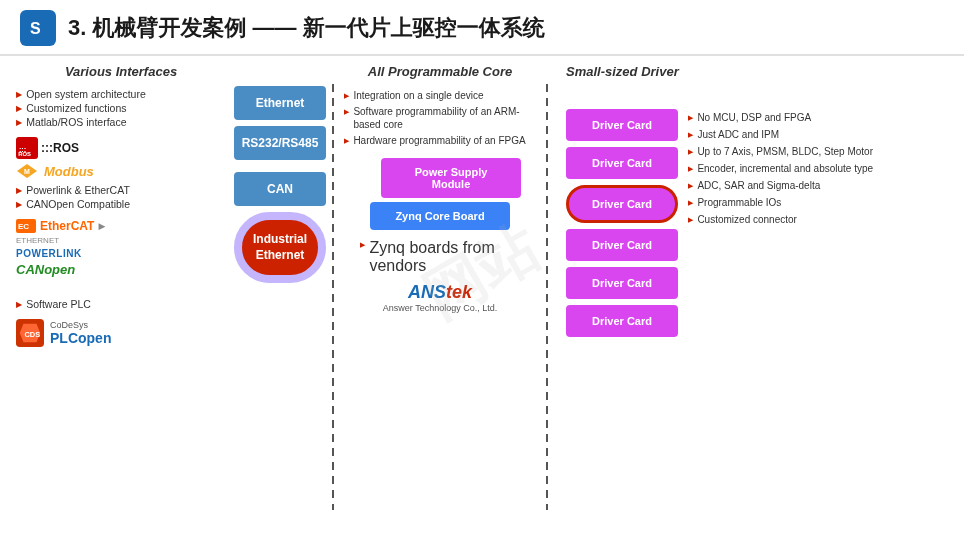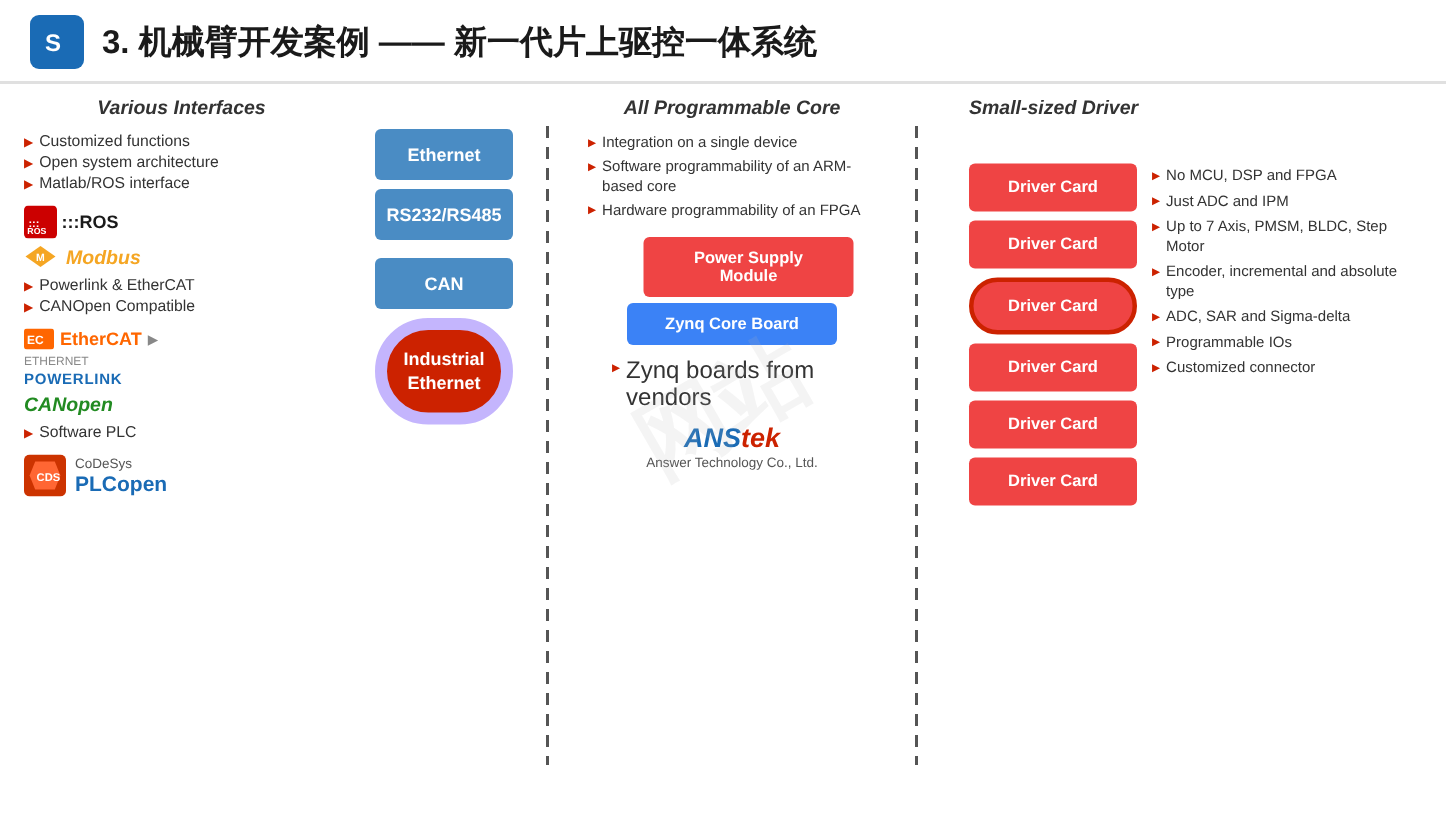--- a/index.html
+++ b/index.html
@@ -38,21 +38,21 @@
       font-size: 22px;
       font-weight: bold;
       color: #1a1a1a;
     }
 
     
     .main {
       display: flex;
       padding: 8px 16px;
       height: calc(544px - 62px);
-      gap: 16px;
+      gap: 0;
     }
 
     
     .col-left {
       width: 210px;
       flex-shrink: 0;
     }
     .col-title {
       font-size: 13px;
       font-style: italic;
@@ -127,21 +127,21 @@
       letter-spacing: 0.5px;
     }
     .canopen-logo {
       font-size: 13px;
       font-style: italic;
       color: #228B22;
       font-weight: bold;
     }
 
     .software-plc {
-      margin-top: 4px;
+      margin-top: 20px;
     }
     .codesys-wrap {
       display: flex;
       align-items: center;
       gap: 6px;
       margin-top: 3px;
     }
     .codesys-icon {
       width: 28px;
       height: 28px;
@@ -225,21 +225,21 @@
     }
     .core-box {
       padding: 8px 14px;
       text-align: center;
       font-size: 11px;
       font-weight: bold;
       color: white;
       border-radius: 4px;
       width: 140px;
     }
-    .core-box.power { background: #ef4444; margin-left: 22px; }
+    .core-box.power { background: #d946ef; margin-left: 22px; }
     .core-box.zynq { background: #3b82f6; }
 
     .extra-features {
       list-style: none;
       margin-top: 8px;
     }
     .extra-features li {
       font-size: 16px;
       color: #333;
       padding: 1px 16px;
@@ -285,21 +285,21 @@
       padding-left: 8px;
       width: 120px;
       flex-shrink: 0;
     }
     .driver-btn {
       padding: 10px 8px;
       text-align: center;
       font-size: 11px;
       font-weight: bold;
       color: white;
-      background: #ef4444;
+      background: #d946ef;
       border-radius: 4px;
       cursor: pointer;
     }
     .driver-btn.highlighted {
       border: 3px solid #cc2200;
       border-radius: 50px;
     }
 
     .driver-features {
       flex: 1;
@@ -351,22 +351,22 @@
     </svg>
   </div>
   <div class="header-title">3. 机械臂开发案例 —— 新一代片上驱控一体系统</div>
 </div>
 
 <div class="main">
 
   <div class="col-left">
     <div class="col-title">Various Interfaces</div>
     <ul class="feature-list">
+      <li>Open system architecture</li>
       <li>Customized functions</li>
-      <li>Open system architecture</li>
       <li>Matlab/ROS interface</li>
     </ul>
 
     <div class="logo-row">
       <div class="ros-logo">
         <svg class="ros-icon" viewBox="0 0 30 30">
           <rect width="30" height="30" rx="4" fill="#cc0000"></rect>
           <text x="4" y="20" font-size="10" fill="white" font-weight="bold">:::</text>
           <text x="3" y="26" font-size="8" fill="white">ROS</text>
         </svg>

